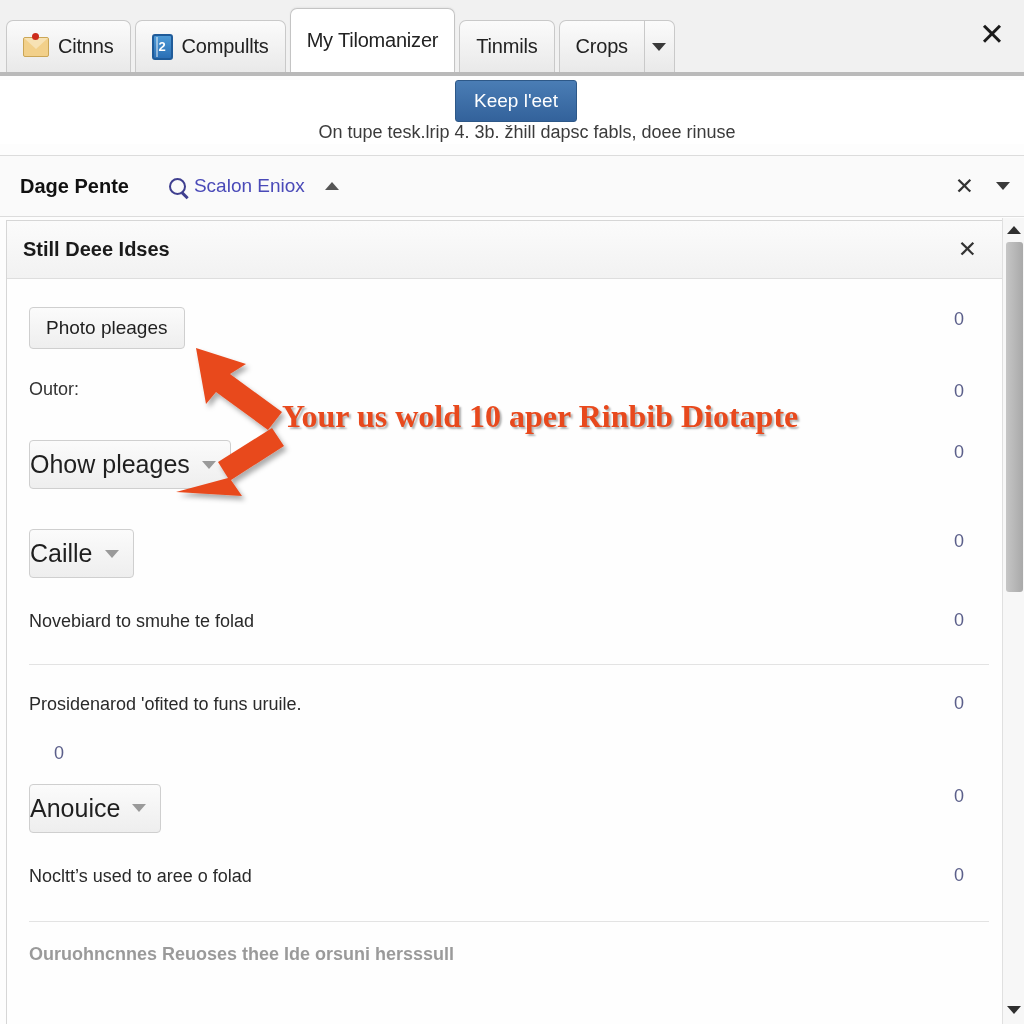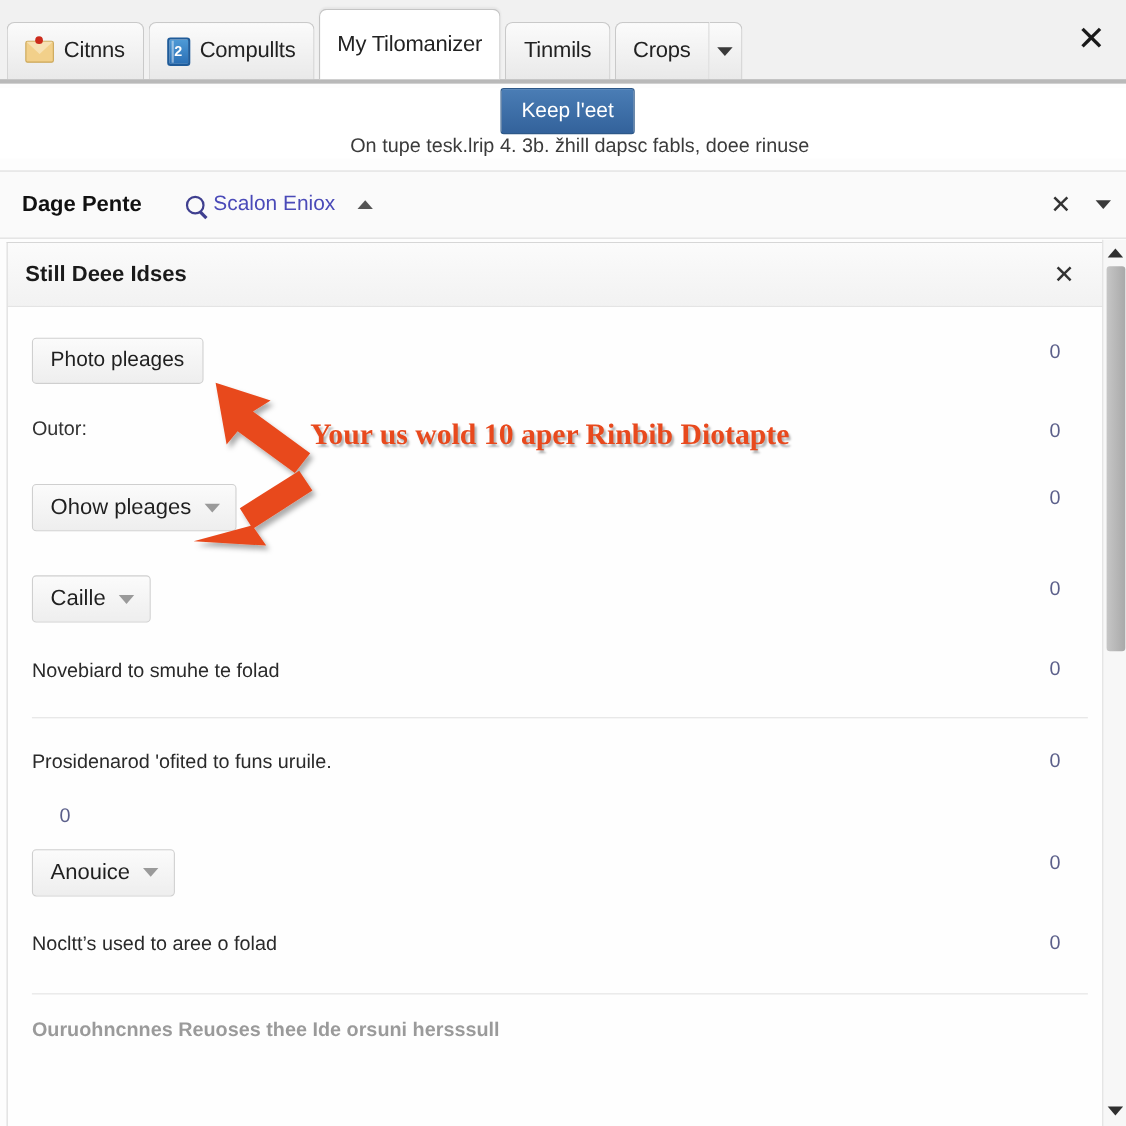--- a/index.html
+++ b/index.html
@@ -263,25 +263,25 @@
     display: inline-flex; align-items: center;
     padding: 9px 16px;
     background: linear-gradient(#fbfbfb, #eeeeee);
     border: 1px solid #cfcfcf;
     border-radius: 4px;
     font-size: 19px; color: #1f1f1f;
     cursor: pointer;
   }
   .btn-drop {
     display: inline-flex; align-items: center; gap: 12px;
-    padding: 9px 14px 9px 16px;
+    padding: 9px 14px 9px 0;
     background: linear-gradient(#fbfbfb, #eeeeee);
     border: 1px solid #cfcfcf;
     border-radius: 4px;
-    font-size: 20px; color: #1f1f1f;
+    font-size: 25px; color: #1f1f1f;
     cursor: pointer;
   }
   .drop-caret {
     width: 0; height: 0;
     border-left: 7px solid transparent;
     border-right: 7px solid transparent;
     border-top: 8px solid #9a9a9a;
   }
   .body-text {
     font-size: 18px; color: #2a2a2a; line-height: 1.55;
@@ -327,23 +327,23 @@
     width: 17px; height: 350px;
     background: linear-gradient(90deg,#c6c6c6,#a9a9a9);
     border-radius: 3px;
     cursor: grab;
   }
 
   
   .anno { position: absolute; pointer-events: none; }
   .anno-text {
     position: absolute;
-    left: 282px; top: 380px;
+    left: 282px; top: 398px;
     font-family: "Liberation Serif", serif;
-    font-size: 27px;
+    font-size: 32px;
     font-weight: bold;
     color: #e8491d;
     text-shadow: 2px 2px 2px rgba(0,0,0,.30);
     white-space: nowrap;
   }
 </style>
 </head>
 <body>
 
 <div id="app">

